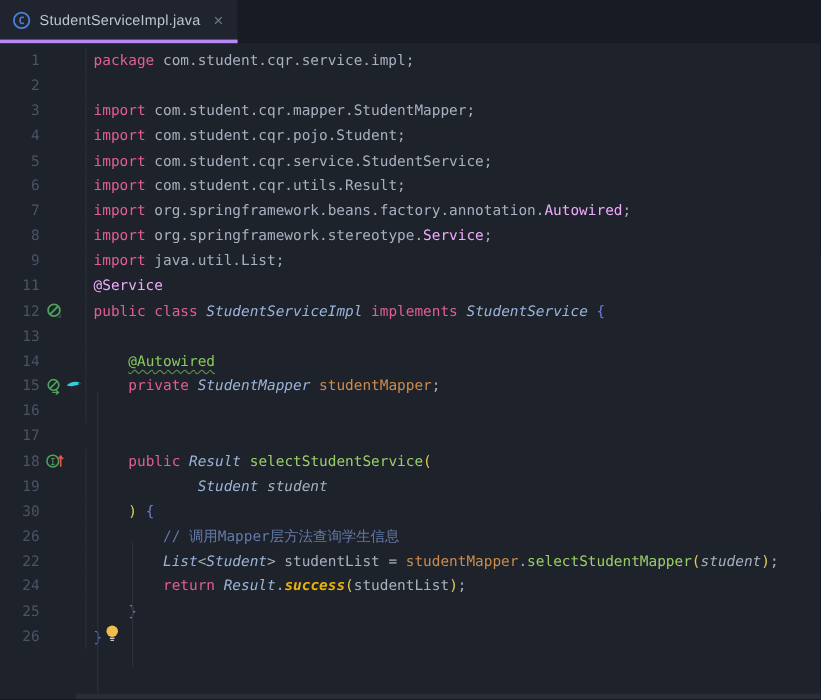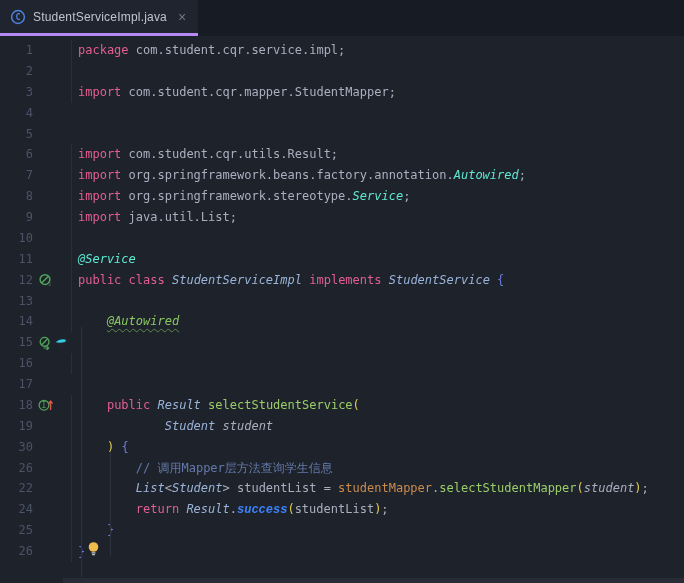--- a/index.html
+++ b/index.html
@@ -15,24 +15,24 @@
   
   .editor{position:relative;padding-top:4px;font-family:"DejaVu Sans Mono",monospace;font-size:12px;}
   .line{display:flex;height:20.88px;line-height:20.88px;}
   .ln{width:33px;flex:none;text-align:right;color:#4b5366;user-select:none;}
   .gic{width:38px;flex:none;display:flex;align-items:center;gap:2px;padding-left:5px;box-sizing:border-box;}
   .gic svg{display:block;}
   .code{flex:1;white-space:pre;border-left:1px solid #2a2f3b;padding-left:6px;color:#a8b0bf;}
   .tk-kw{color:#e25e93;}
   .tk-pl{color:#a8b0bf;}
   .tk-cls{color:#9ab4d9;font-style:italic;}
-  .tk-ann{color:#5eead4;font-style:italic;}
-  .tk-annw{color:#8ac862;font-style:italic;text-decoration:underline wavy #5c8a4a 1px;text-underline-offset:3px;}
+  .tk-ann{color:#f0abfc;}
+  .tk-annw{color:#8ac862;text-decoration:underline wavy #5c8a4a 1px;text-underline-offset:3px;}
   .tk-mth{color:#9ace69;}
-  .tk-mthb{color:#3b82f6;font-weight:bold;font-style:italic;font-family:Liberation Mono, monospace;}
+  .tk-mthb{color:#eab308;font-weight:bold;font-style:italic;}
   .tk-fld{color:#cb8c4d;}
   .tk-par{color:#e2ce50;}
   .tk-brc{color:#6f7cdb;}
   .tk-cmt{color:#6379aa;}
   .tk-itl{color:#a8b0bf;font-style:italic;}
   .tk-icon{display:inline-block;vertical-align:middle;margin-left:2px;}
   .guide{position:absolute;width:1px;background:#2c313d;}
   .hscroll{position:absolute;left:63px;right:0;bottom:0;height:5px;background:#272c37;}
 </style>
 </head>
@@ -65,49 +65,46 @@
           <span class="code"></span>
         </div>
         <div class="line">
           <span class="ln">3</span>
           <span class="gic"></span>
           <span class="code"><span class="tk-kw">import</span><span class="tk-pl"> com.student.cqr.mapper.StudentMapper;</span></span>
         </div>
         <div class="line">
           <span class="ln">4</span>
           <span class="gic"></span>
+          <span class="code"><span class="tk-kw">import</span><span class="tk-pl"> com.student.cqr.pojo.Student;</span></span>
         </div>
         <div class="line">
           <span class="ln">5</span>
           <span class="gic"></span>
+          <span class="code"><span class="tk-kw">import</span><span class="tk-pl"> com.student.cqr.service.StudentService;</span></span>
         </div>
         <div class="line">
           <span class="ln">6</span>
           <span class="gic"></span>
           <span class="code"><span class="tk-kw">import</span><span class="tk-pl"> com.student.cqr.utils.Result;</span></span>
         </div>
         <div class="line">
           <span class="ln">7</span>
           <span class="gic"></span>
           <span class="code"><span class="tk-kw">import</span><span class="tk-pl"> org.springframework.beans.factory.annotation.</span><span class="tk-ann">Autowired</span><span class="tk-pl">;</span></span>
         </div>
         <div class="line">
           <span class="ln">8</span>
           <span class="gic"></span>
           <span class="code"><span class="tk-kw">import</span><span class="tk-pl"> org.springframework.stereotype.</span><span class="tk-ann">Service</span><span class="tk-pl">;</span></span>
         </div>
         <div class="line">
           <span class="ln">9</span>
           <span class="gic"></span>
           <span class="code"><span class="tk-kw">import</span><span class="tk-pl"> java.util.List;</span></span>
-        </div>
-        <div class="line">
-          <span class="ln">10</span>
-          <span class="gic"></span>
-          <span class="code"></span>
         </div>
         <div class="line">
           <span class="ln">11</span>
           <span class="gic"></span>
           <span class="code"><span class="tk-ann">@Service</span></span>
         </div>
         <div class="line">
           <span class="ln">12</span>
           <span class="gic">
             <span>
@@ -141,20 +138,21 @@
               </svg>
             </span>
             <span>
               <svg width="15" height="14" viewBox="0 0 15 14">
                 <circle cx="7.5" cy="8.2" r="4.6" fill="#23232e"></circle>
                 <path d="M1.5 6.2 Q7 1.2 13.5 4.4 Q10 7 5.2 6.8 Z" fill="#31cfe2"></path>
                 <path d="M11 4.5 L14 3.4 L12.2 5.6 Z" fill="#23232e"></path>
               </svg>
             </span>
           </span>
+          <span class="code"><span class="tk-pl">    </span><span class="tk-kw">private</span><span class="tk-pl"> </span><span class="tk-cls">StudentMapper</span><span class="tk-pl"> </span><span class="tk-fld">studentMapper</span><span class="tk-pl">;</span></span>
         </div>
         <div class="line">
           <span class="ln">16</span>
           <span class="gic"></span>
           <span class="code"></span>
         </div>
         <div class="line">
           <span class="ln">17</span>
           <span class="gic"></span>
         </div>

